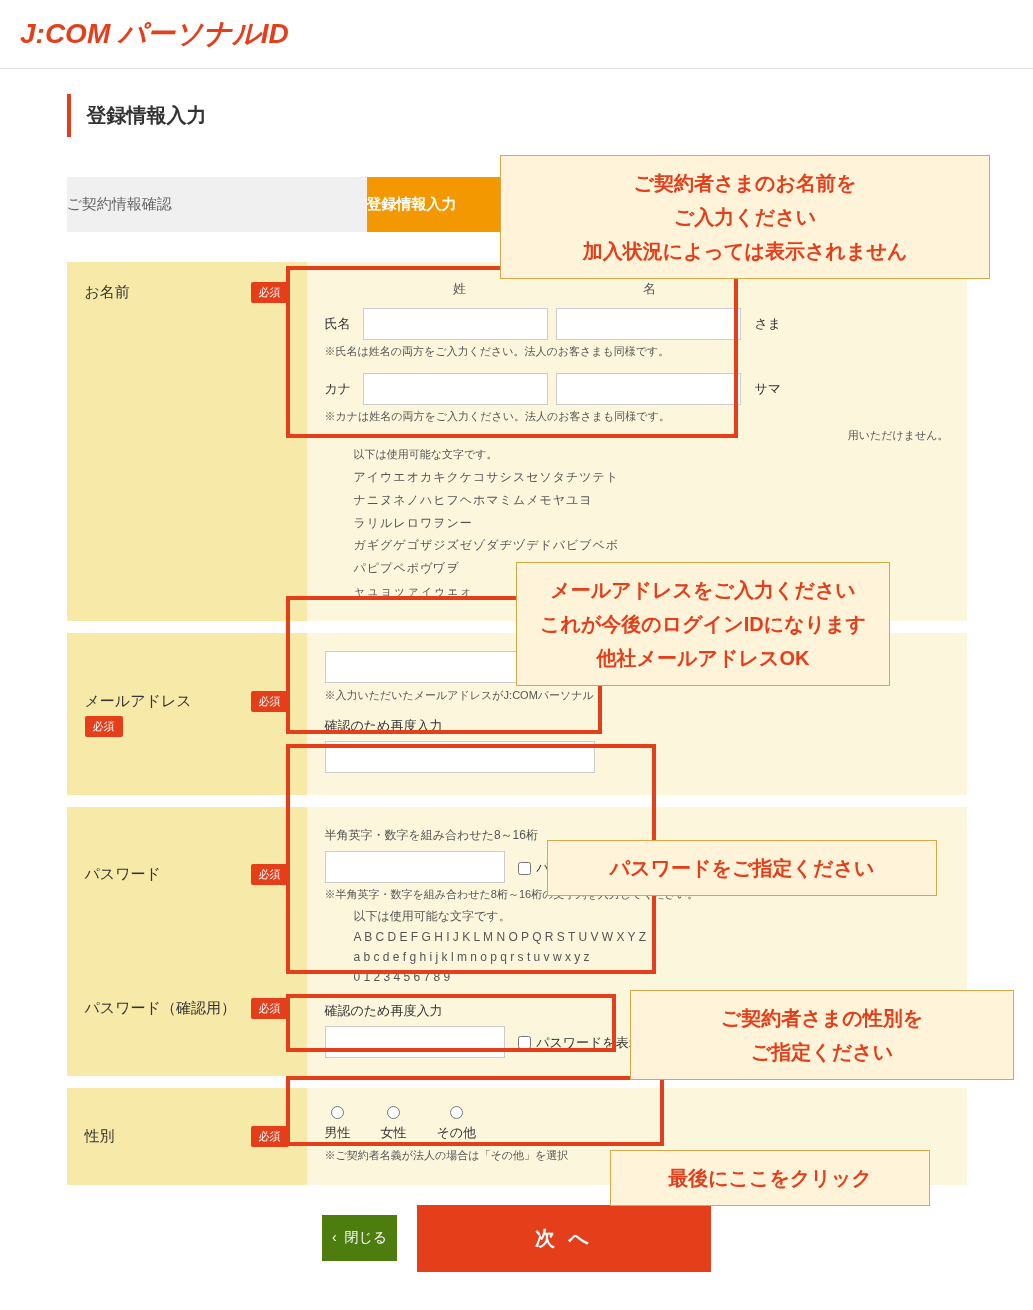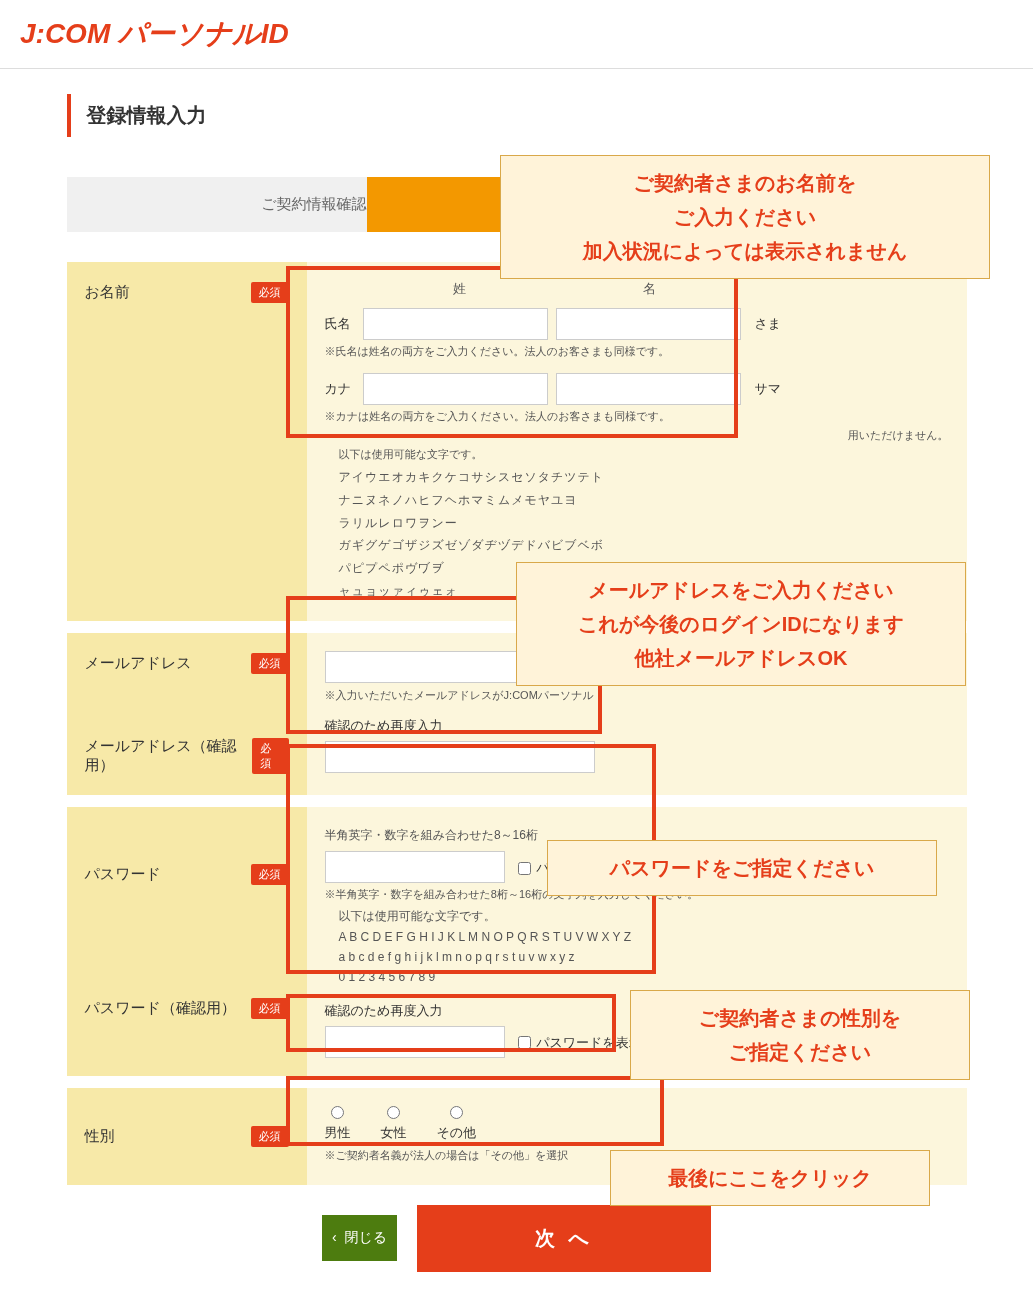--- a/index.html
+++ b/index.html
@@ -2,54 +2,54 @@
 <html><head>
 <meta charset="utf-8">
 <style>
   * { box-sizing: border-box; margin: 0; padding: 0; }
   body { font-family: "Hiragino Sans", "Meiryo", sans-serif; background: #fff; color: #333; width: 1033px; }
   .header { padding: 15px 20px; border-bottom: 1px solid #ddd; }
   .header-title { font-size: 28px; font-weight: bold; color: #e53e1a; font-style: italic; }
   .container { width: 900px; margin: 25px auto 0; background: #fff; padding: 0 0 40px; }
   .page-heading { border-left: 4px solid #e53e1a; padding: 8px 16px; font-size: 20px; font-weight: bold; margin-bottom: 40px; }
   .tabs { display: flex; margin-bottom: 30px; }
-  .tab { flex: 1; text-align: right; padding: 18px 0; font-size: 15px; background: #f0f0f0; color: #666; }
+  .tab { flex: 1; text-align: left; padding: 18px 0; font-size: 15px; background: #f0f0f0; color: #666; }
   .tab.active { background: #f39800; color: #fff; font-weight: bold; }
   .section { background: #f7e9a8; margin-bottom: 12px; display: flex; }
   .section-label-col { width: 240px; padding: 20px 18px; display: flex; flex-direction: column; justify-content: flex-start; gap: 40px; }
   .section-label-row { display: flex; align-items: center; justify-content: space-between; }
   .section-label { font-size: 15px; color: #333; }
   .required-badge { background: #e53e1a; color: #fff; font-size: 11px; padding: 3px 8px; border-radius: 2px; }
   .section-body { flex: 1; background: #fcf6dc; padding: 18px; font-size: 13px; }
   .name-group { display: flex; align-items: center; gap: 8px; margin-bottom: 4px; }
   .name-heads { display: flex; margin-bottom: 10px; }
   .name-head { width: 190px; text-align: center; font-size: 13px; color: #555; }
   .name-head:first-child { margin-left: 40px; }
   .name-prefix { width: 30px; font-size: 13px; }
   .name-input { width: 185px; height: 32px; border: 1px solid #ccc; padding: 0 6px; font-size: 13px; }
   .name-suffix { margin-left: 6px; font-size: 13px; }
   .note { font-size: 11px; color: #555; margin: 4px 0 14px 0; }
   .note2 { font-size: 11px; color: #555; margin: 4px 0 4px 0; }
-  .indent { margin-left: 14px; }
+  .indent { margin-left: 29px; }
   .chars { font-size: 12px; color: #555; line-height: 1.9; letter-spacing: 1px; }
   .wide-input { width: 270px; height: 32px; border: 1px solid #ccc; padding: 0 6px; font-size: 13px; margin-bottom: 4px; }
   .small-input { width: 180px; height: 32px; border: 1px solid #ccc; padding: 0 6px; font-size: 13px; }
   .inline-check { display: inline-flex; align-items: center; gap: 5px; margin-left: 10px; font-size: 13px; vertical-align: middle; }
   .subhead { font-size: 13px; margin: 14px 0 6px; }
   .radio-row { display: flex; gap: 30px; font-size: 13px; margin-bottom: 6px; }
   .radio-item { display: flex; align-items: center; gap: 5px; flex-direction: column; }
   .btn-row { display: flex; align-items: center; justify-content: center; gap: 20px; margin-top: 20px; }
   .btn-close { background: #4d7c0f; color: #fff; border: none; padding: 14px 10px; font-size: 14px; cursor: pointer; }
   .btn-next { background: #e53e1a; color: #fff; border: none; width: 294px; padding: 20px 0; font-size: 20px; font-weight: bold; cursor: pointer; letter-spacing: 4px; }
   .callout { position: absolute; background: #fff3d9; border: 1px solid #d9a84a; color: #e53e1a; font-size: 20px; font-weight: bold; text-align: center; line-height: 1.7; padding: 10px 18px; z-index: 10; }
   .redbox { position: absolute; border: 4px solid #e53e1a; z-index: 5; pointer-events: none; }
   .wrap { position: relative; width: 1033px; }
   .section-name .section-label-col { justify-content: flex-start; }
   .section-pw .section-label-col { justify-content: space-around; }
-  .section-email .section-label-col { justify-content: space-between; gap:4px; }
+  .section-email .section-label-col { justify-content: center; gap:4px; }
   .section-gender .section-label-col { justify-content: center; }
   .paraline { font-size: 12px; color: #555; line-height: 1.7; }
 </style>
 </head>
 <body>
 <div class="wrap">
 
 <div class="header">
   <div class="header-title">J:COM パーソナルID</div>
 </div>
@@ -100,21 +100,20 @@
     </div>
   </div>
 
   <div class="section section-email">
     <div class="section-label-col">
       <div class="section-label-row">
         <span class="section-label">メールアドレス</span>
         <span class="required-badge">必須</span>
       </div>
       <div class="section-label-row">
-        <span class="section-label">メールアドレス（確認用）</span>
         <span class="required-badge">必須</span>
       </div>
     </div>
     <div class="section-body">
       <input class="wide-input" style=""><br>
       <span class="note2">※入力いただいたメールアドレスがJ:COMパーソナル</span>
       <div class="subhead">確認のため再度入力</div>
       <input class="wide-input" style="">
     </div>
   </div>
@@ -191,29 +190,29 @@
 <div class="redbox" style="left:286px; top:596px; width:316px; height:138px;"></div>
 <div class="redbox" style="left:286px; top:744px; width:370px; height:230px;"></div>
 <div class="redbox" style="left:286px; top:994px; width:330px; height:58px;"></div>
 <div class="redbox" style="left:286px; top:1076px; width:378px; height:70px;"></div>
 
 <div class="callout" style="left:500px; top:155px; width:490px;">
   <span>ご契約者さまのお名前を</span><br>
   <span>ご入力ください</span><br>
   <span>加入状況によっては表示されません</span>
 </div>
-<div class="callout" style="left:516px; top:562px; width:450px;">
+<div class="callout" style="left:516px; top:562px; width:374px;">
   <span>メールアドレスをご入力ください</span><br>
   <span>これが今後のログインIDになります</span><br>
   <span>他社メールアドレスOK</span>
 </div>
 <div class="callout" style="left:547px; top:840px; width:390px;">
   <span>パスワードをご指定ください</span>
 </div>
-<div class="callout" style="left:630px; top:990px; width:340px;">
+<div class="callout" style="left:630px; top:990px; width:384px;">
   <span>ご契約者さまの性別を</span><br>
   <span>ご指定ください</span>
 </div>
 <div class="callout" style="left:610px; top:1150px; width:320px;">
   <span>最後にここをクリック</span>
 </div>
 
 </div>
 
 </body></html>

